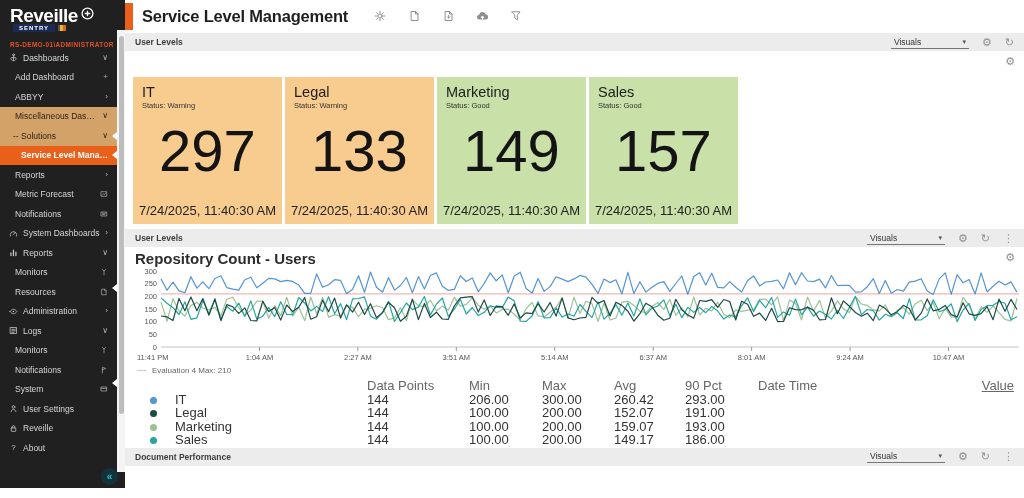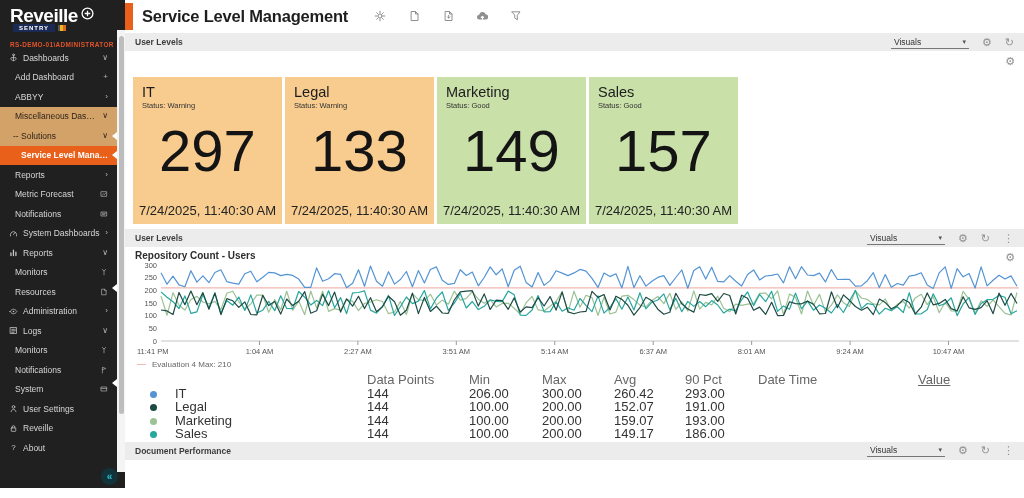--- a/index.html
+++ b/index.html
@@ -62,31 +62,31 @@
   .cards { position:absolute; left:8px; top:26px; display:flex; gap:3px; }
   .card { position:relative; width:149px; height:147px; padding:7px 9px; }
   .card-name { font-size:14.5px; color:#1c1c1c; }
   .card-status { font-size:7.5px; color:#333; margin-top:1px; }
   .card-value { position:absolute; top:42px; left:0; right:0; text-align:center;
     font-size:58px; line-height:1.1; color:#141414; }
   .card-time { position:absolute; bottom:6px; left:0; right:0; text-align:center;
     font-size:13px; color:#222; }
 
   .p2-body { position:relative; flex:none; padding:3px 8px 0 10px; }
-  .chart-title { font-size:10px; font-weight:bold; color:#2d2d2d; }
+  .chart-title { font-size:15px; font-weight:bold; color:#2d2d2d; }
   .chart-wrap svg { display:block; }
   .ref-legend { display:flex; align-items:center; gap:6px; font-size:8px; color:#666;
     margin:0 0 3px 2px; }
   .ref-dash { font-weight:bold; font-size:9px; }
   .stats { margin-top:1px; }
   .stats-row { display:grid; grid-template-columns:40px 192px 102px 73px 72px 71px 73px 160px 1fr;
     align-items:center; height:13.5px; font-size:13px; color:#333; }
   .stats-row.head { color:#666; }
   .stats-row .val { text-align:left; }
-  .stats-row .right { padding-right:2px;text-decoration:underline; }
+  .stats-row .right { text-align:right; padding-right:2px;text-decoration:underline; }
   .dot { display:inline-block; width:7px; height:7px; border-radius:50%; margin-left:15px; }
 </style>
 </head>
 <body>
 
 <div class="app">
 
   <aside class="sidebar">
     <div class="logo-row">
       <span class="logo-text">Reveille</span>

